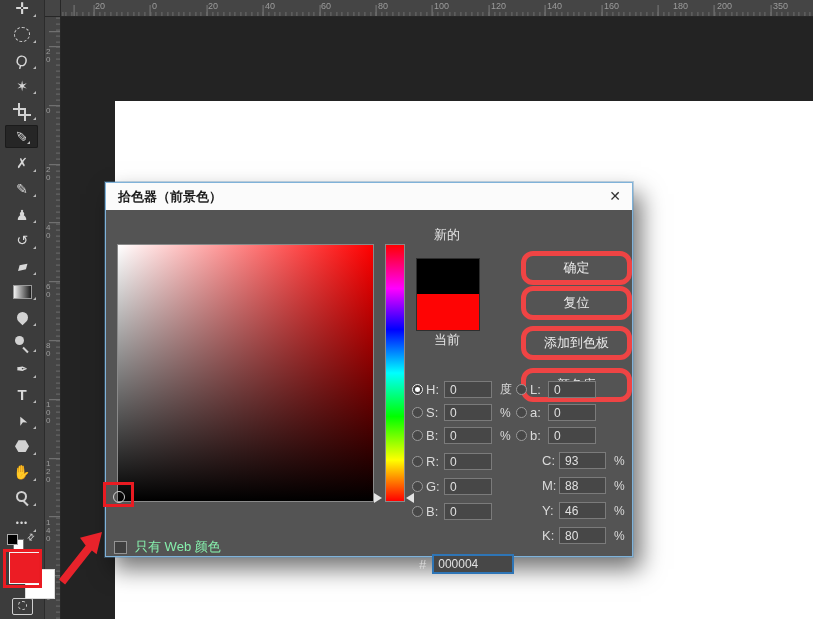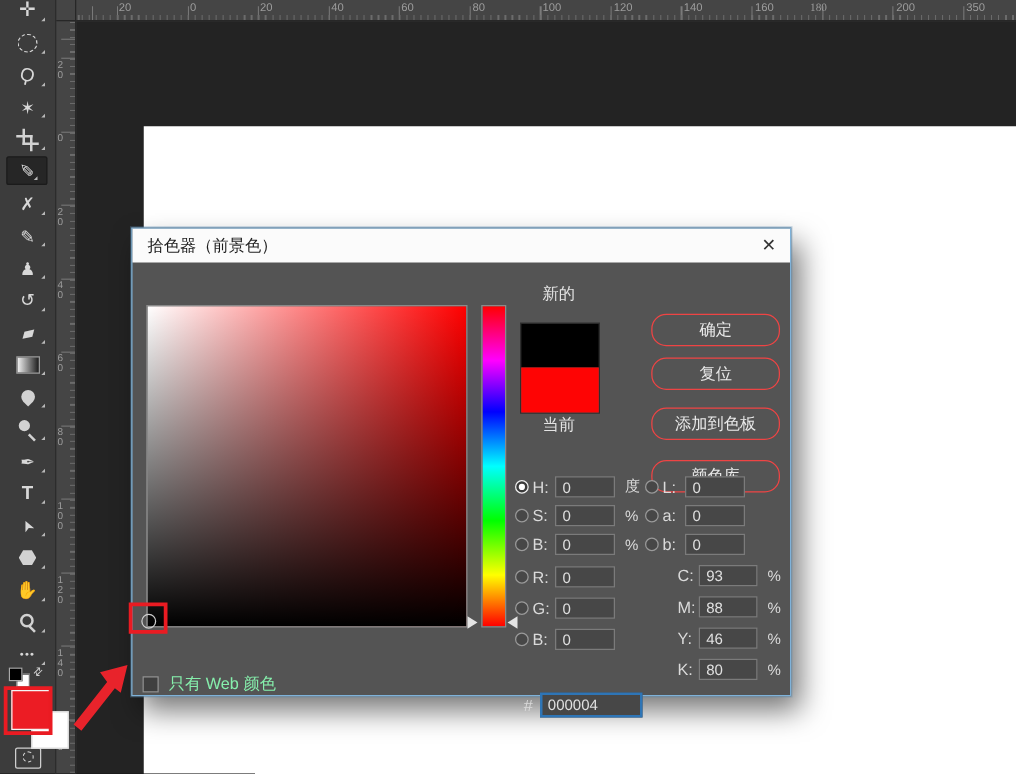--- a/index.html
+++ b/index.html
@@ -85,21 +85,21 @@
     border:1px solid #f4f4f4;z-index:2;}
   #quickmask{position:absolute;left:12px;top:598px;width:19px;height:15px;
     border:1px solid #cfcfcf;border-radius:2px;z-index:4;}
   #quickmask::before{content:'';position:absolute;left:5px;top:2px;width:7px;height:7px;
     border:1px dashed #cfcfcf;border-radius:50%;}
   
   #dialog{position:absolute;left:105px;top:182px;width:528px;height:375px;z-index:6;
     background:#545454;border:1px solid #7fb2d9;box-sizing:border-box;
     box-shadow:0 0 0 1px rgba(90,140,180,.35), 8px 12px 22px rgba(0,0,0,.55);}
   #titlebar{position:absolute;left:0;top:0;right:0;height:27px;background:#fbfbfb;
-    display:flex;align-items:center;}
+    display:flex;align-items:center;font-weight:bold;}
   #titlebar .title{margin-left:12px;font-size:13px;color:#1c1c1c;}
   #close-btn{position:absolute;right:4px;top:0;width:26px;height:26px;display:flex;
     align-items:center;justify-content:center;font-size:14px;color:#333;}
   #dlg-body{position:absolute;left:0;top:27px;right:0;bottom:0;}
   #sv-field{position:absolute;left:11px;top:34px;width:255px;height:256px;
     border:1px solid #8a8a8a;box-sizing:content-box;
     background:linear-gradient(to bottom,rgba(0,0,0,0),#000),linear-gradient(to right,#fff,#f00);}
   #sv-cursor{position:absolute;left:7px;top:281px;width:10px;height:10px;border-radius:50%;
     border:1px solid #cfcfcf;}
   #cursor-annot{position:absolute;left:-3px;top:272px;width:31px;height:25px;
@@ -113,21 +113,21 @@
   #hue-arrow-r{position:absolute;left:300px;top:283px;width:0;height:0;
     border-top:5px solid transparent;border-bottom:5px solid transparent;
     border-right:8px solid #e4e4e4;}
   .swlabel{position:absolute;width:62px;text-align:center;font-size:13px;color:#e3e3e3;}
   #label-new{left:310px;top:16px;}
   #label-current{left:310px;top:121px;}
   #swatch-pair{position:absolute;left:310px;top:48px;width:62px;height:71px;
     border:1px solid #2e2e2e;}
   #swatch-new{position:absolute;left:0;top:0;width:62px;height:35px;background:#000;}
   #swatch-current{position:absolute;left:0;top:35px;width:62px;height:36px;background:#fe0404;}
-  .dlg-btn{position:absolute;left:415px;width:101px;height:24px;border:1px solid #ef4444;
+  .dlg-btn{position:absolute;left:415px;width:101px;height:24px;border:5px solid #ef4444;
     border-radius:12px;display:flex;align-items:center;justify-content:center;
     font-size:13px;color:#eaeaea;background:transparent;}
   .field-row{display:flex;align-items:center;}
   .radio{width:11px;height:11px;border-radius:50%;border:1px solid #9a9a9a;background:#474747;
     margin-right:3px;flex:none;box-sizing:border-box;}
   .radio.on{border:1px solid #f0f0f0;background:#3a3a3a;position:relative;}
   .radio.on::after{content:'';position:absolute;left:2px;top:2px;width:5px;height:5px;
     border-radius:50%;background:#fff;}
   .flabel{width:18px;font-size:13px;color:#dadada;flex:none;}
   .finput{width:48px;height:17px;background:#474747;border:1px solid #7b7b7b;
@@ -168,21 +168,21 @@
   <span class="rlabel" data-name="ruler-label" style="left: 51px;">20</span>
       <span class="rlabel" data-name="ruler-label" style="left: 108px;">0</span>
       <span class="rlabel" data-name="ruler-label" style="left: 164px;">20</span>
       <span class="rlabel" data-name="ruler-label" style="left: 221px;">40</span>
       <span class="rlabel" data-name="ruler-label" style="left: 277px;">60</span>
       <span class="rlabel" data-name="ruler-label" style="left: 334px;">80</span>
       <span class="rlabel" data-name="ruler-label" style="left: 390px;">100</span>
       <span class="rlabel" data-name="ruler-label" style="left: 447px;">120</span>
       <span class="rlabel" data-name="ruler-label" style="left: 503px;">140</span>
       <span class="rlabel" data-name="ruler-label" style="left: 560px;">160</span>
-      <span class="rlabel" data-name="ruler-label" style="left: 604px; font-family: Liberation Serif, serif;">180</span>
+      <span class="rlabel" data-name="ruler-label" style="left: 629px;">180</span>
       <span class="rlabel" data-name="ruler-label" style="left: 673px;">200</span>
       <span class="rlabel" data-name="ruler-label" style="left: 729px;">350</span>
     </div>
   <div id="ruler-left" data-name="vertical-ruler">
     <div class="major" data-name="ruler-major-ticks"></div>
     <div class="minor" data-name="ruler-minor-ticks"></div>
   <span class="rlabel" data-name="ruler-label" style="top: 32px;">20</span>
       <span class="rlabel" data-name="ruler-label" style="top: 91px;">0</span>
       <span class="rlabel" data-name="ruler-label" style="top: 150px;">20</span>
       <span class="rlabel" data-name="ruler-label" style="top: 208px;">40</span>

